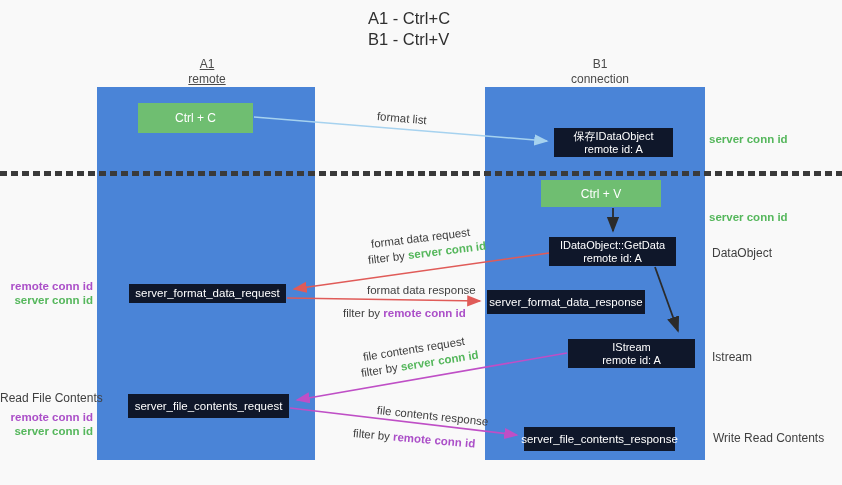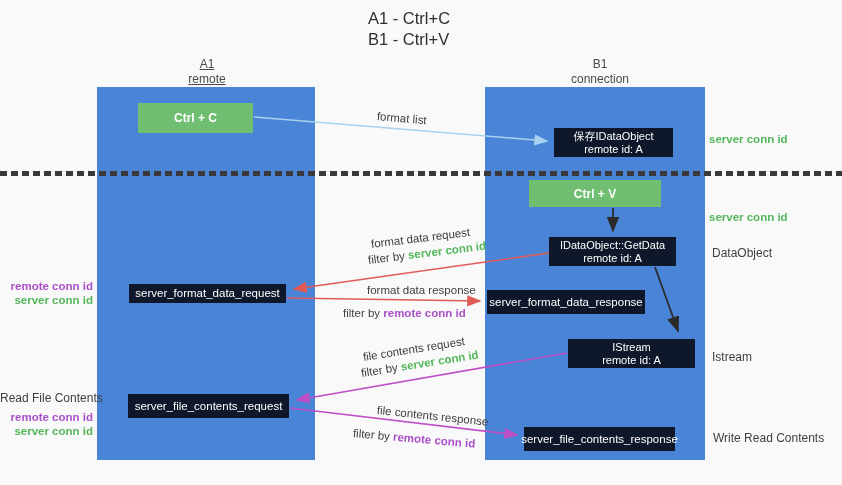--- a/index.html
+++ b/index.html
@@ -15,21 +15,21 @@
 
   .lane { position:absolute; top:87px; height:373px; background:#4a84d7; z-index:1; }
   .lane-a { left:97px; width:218px; }
   .lane-b { left:485px; width:220px; }
 
   .divider { position:absolute; left:0; top:171px; width:842px; height:5px; z-index:2;
              background:repeating-linear-gradient(90deg,#3a3a3a 0 7px,transparent 7px 11px); }
 
   .node { position:absolute; z-index:3; display:flex; flex-direction:column; align-items:center;
           justify-content:center; color:#fff; text-align:center; white-space:nowrap; }
-  .node.green  { background:#6fbe71; font-size:12px;font-weight:bold; }
+  .node.green  { background:#6fbe71; font-size:12px; }
   .node.orange { background:#0f172a; font-size:11px; line-height:13px; }
   .node.single { font-size:11.5px; }
 
   .arrows { position:absolute; left:0; top:0; z-index:4; pointer-events:none; }
 
   .elabel { position:absolute; z-index:5; font-size:11.5px; color:#3f3f3f; white-space:nowrap; transform-origin:left center; }
   .green-t  { color:#55b75c; font-weight:bold; }
   .purple-t { color:#ab4fc8; font-weight:bold; }
 
   .side { position:absolute; z-index:6; font-size:11.5px; white-space:nowrap; }
@@ -68,21 +68,21 @@
     <div>server_format_data_request</div>
   </div>
   <div class="node orange single" style="left:128px;top:394px;width:161px;height:24px">
     <div>server_file_contents_request</div>
   </div>
 
   <div class="node orange" style="left:554px;top:128px;width:119px;height:29px">
     <div>保存IDataObject</div>
     <div>remote id: A</div>
   </div>
-  <div class="node green" style="left:529px;top:180px;width:132px;height:27px">
+  <div class="node green" style="left:541px;top:180px;width:120px;height:27px">
     <div>Ctrl + V</div>
   </div>
   <div class="node orange" style="left:549px;top:237px;width:127px;height:29px">
     <div>IDataObject::GetData</div>
     <div>remote id: A</div>
   </div>
   <div class="node orange single" style="left:487px;top:290px;width:158px;height:24px">
     <div>server_format_data_response</div>
   </div>
   <div class="node orange" style="left:568px;top:339px;width:127px;height:29px">

